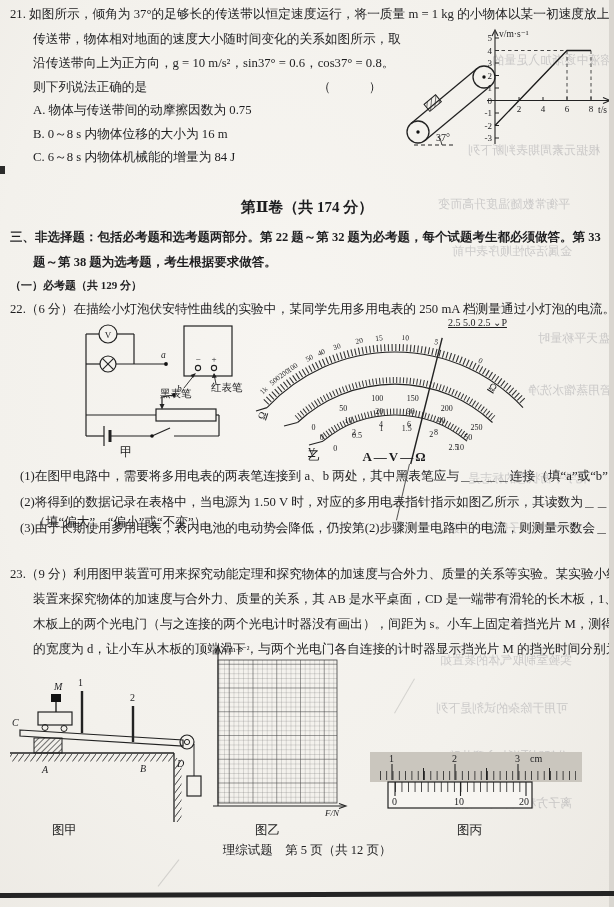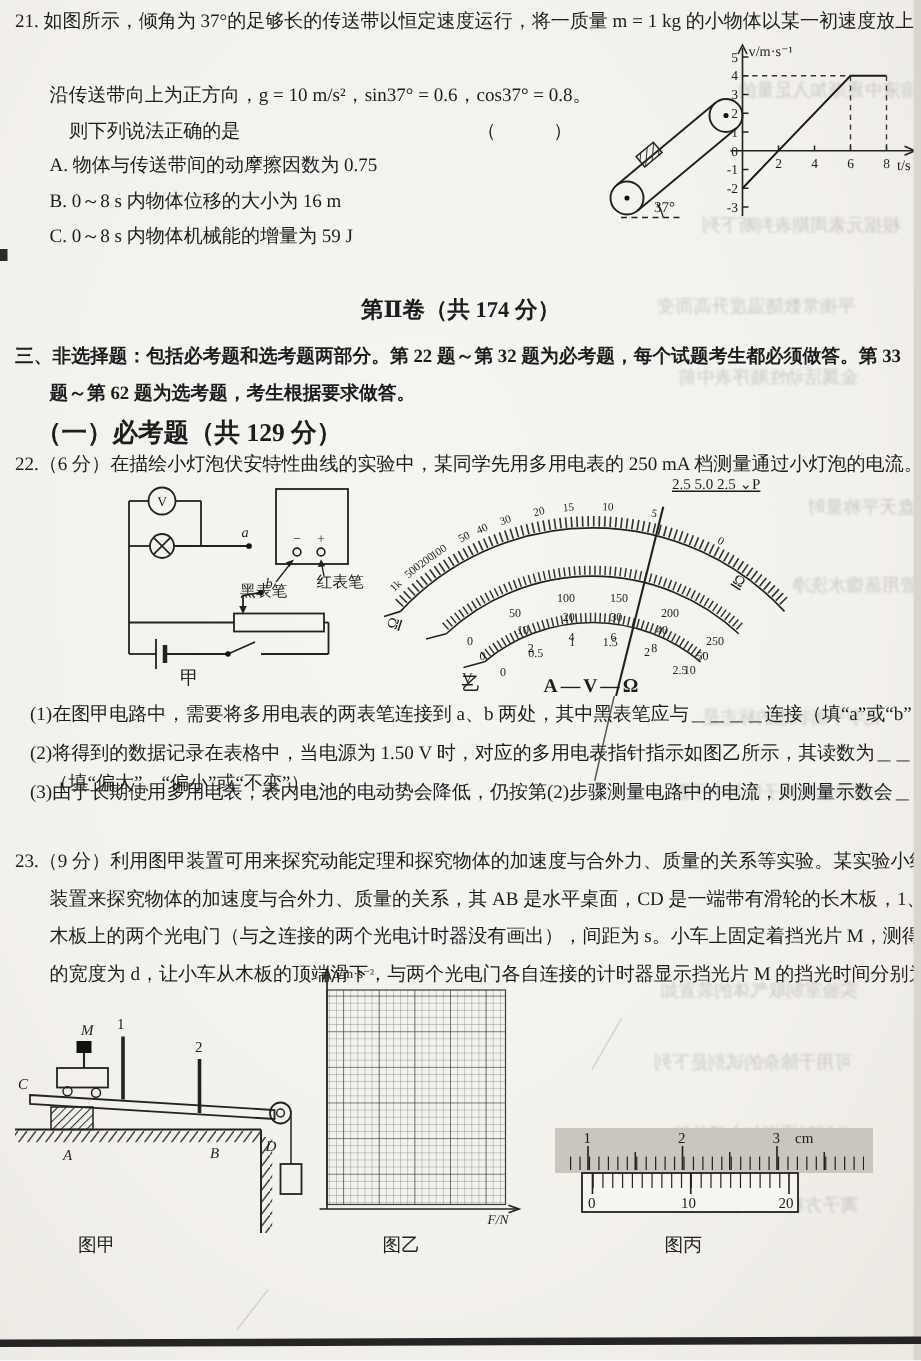--- a/index.html
+++ b/index.html
@@ -35,26 +35,27 @@
   <div class="bleed" style="left:538px;top:330px">用托盘天平称量时</div>
   <div class="bleed" style="left:528px;top:382px">滴定管用蒸馏水洗净</div>
   <div class="bleed" style="left:468px;top:470px">化学平衡状态的标志是</div>
   <div class="bleed" style="left:448px;top:520px">原子核内质子数与中子数</div>
   <div class="bleed" style="left:440px;top:652px">实验室制取气体的装置如</div>
   <div class="bleed" style="left:436px;top:700px">可用于除杂的试剂是下列</div>
   <div class="bleed" style="left:448px;top:748px">分解时逐渐加入稀盐酸</div>
   <div class="bleed" style="left:452px;top:795px">离子方程式书写正确的</div>
 
   <div class="t" style="left:10px;top:8px">21. 如图所示，倾角为 37°的足够长的传送带以恒定速度运行，将一质量 m = 1 kg 的小物体以某一初速度放上</div>
+  <div class="t" style="left:33px;top:33px">传送带，物体相对地面的速度大小随时间变化的关系如图所示，取</div>
   <div class="t" style="left:33px;top:57px">沿传送带向上为正方向，g = 10 m/s²，sin37° = 0.6，cos37° = 0.8。</div>
-  <div class="t" style="left:46px;top:81px">则下列说法正确的是</div>
+  <div class="t" style="left:33px;top:81px">则下列说法正确的是</div>
   <div class="t" style="left:318px;top:81px">（　　　）</div>
   <div class="t" style="left:33px;top:104px">A. 物体与传送带间的动摩擦因数为 0.75</div>
   <div class="t" style="left:33px;top:128px">B. 0～8 s 内物体位移的大小为 16 m</div>
-  <div class="t" style="left:33px;top:151px">C. 0～8 s 内物体机械能的增量为 59 J</div>
+  <div class="t" style="left:33px;top:151px">C. 6～8 s 内物体机械能的增量为 84 J</div>
 
   <svg style="left:402px;top:52px" width="105" height="102" viewBox="0 0 105 102">
     <defs>
       <pattern id="hb" width="4" height="4" patternUnits="userSpaceOnUse" patternTransform="rotate(45)">
         <line x1="0" y1="0" x2="0" y2="4" stroke="#333" stroke-width="1.4"></line>
       </pattern>
       <pattern id="hg" width="6" height="8" patternUnits="userSpaceOnUse">
         <line x1="6" y1="0" x2="0" y2="8" stroke="#444" stroke-width="1"></line>
       </pattern>
       <pattern id="gridmin" width="4.75" height="4.75" patternUnits="userSpaceOnUse">
@@ -121,22 +122,22 @@
     <polyline points="18,99.5 90,24.5 114,24.5" fill="none" stroke="#1a1a1a" stroke-width="1.3"></polyline>
     <g stroke="#333" stroke-width="0.9" stroke-dasharray="3.5 3">
       <line x1="18" y1="24.5" x2="90" y2="24.5"></line>
       <line x1="90" y1="24.5" x2="90" y2="74.5"></line>
       <line x1="114" y1="24.5" x2="114" y2="74.5"></line>
     </g>
   </svg>
 
   <div class="t b ctr" style="top:200px;font-size:15px">第Ⅱ卷（共 174 分）</div>
   <div class="t b" style="left:10px;top:231px;font-size:12.5px">三、非选择题：包括必考题和选考题两部分。第 22 题～第 32 题为必考题，每个试题考生都必须做答。第 33</div>
-  <div class="t b" style="left:33px;top:256px;font-size:12.5px">题～第 62 题为选考题，考生根据要求做答。</div>
-  <div class="t b" style="left:24px;top:280px;font-size:17px">（一）必考题（共 129 分）</div>
+  <div class="t b" style="left:33px;top:256px;font-size:12.5px">题～第 38 题为选考题，考生根据要求做答。</div>
+  <div class="t b" style="left:10px;top:280px;font-size:11px">（一）必考题（共 129 分）</div>
   <div class="t" style="left:10px;top:303px">22.（6 分）在描绘小灯泡伏安特性曲线的实验中，某同学先用多用电表的 250 mA 档测量通过小灯泡的电流。</div>
 
   <svg style="left:56px;top:318px" width="215" height="135" viewBox="0 0 215 135">
     <g stroke="#222" stroke-width="1.2" fill="none">
       <line x1="30" y1="46" x2="30" y2="16"></line>
         <line x1="30" y1="16" x2="43" y2="16"></line>
       <line x1="61" y1="16" x2="78" y2="16"></line>
         <line x1="78" y1="16" x2="78" y2="46"></line>
       <line x1="30" y1="46" x2="44" y2="46"></line>
         <line x1="60" y1="46" x2="110" y2="46"></line>
@@ -333,20 +334,21 @@
       <line x1="27" y1="38" x2="27" y2="52" stroke-width="1.1"></line>
       <line x1="92.5" y1="38" x2="92.5" y2="52" stroke-width="1.1"></line>
       <line x1="158" y1="38" x2="158" y2="52" stroke-width="1.1"></line>
     </g>
     <g font-size="10">
       <text x="24" y="61">0</text>
       <text x="86" y="61">10</text>
       <text x="151" y="61">20</text>
     </g>
   </svg>
-  <div class="figlab" style="left:443px;top:822px">图丙</div>
-
+  <div class="figlab" style="left:457px;top:822px">图丙</div>
+
+  <div class="t ctr" style="top:844px;font-size:12.5px">理综试题　第 5 页（共 12 页）</div>
   <div class="crease" style="left:168px;top:856px;width:1px;height:34px;transform:rotate(38deg)"></div>
   <div class="crease" style="left:404px;top:676px;width:1px;height:40px;transform:rotate(30deg)"></div>
   <div class="speck"></div>
   <div class="edge"></div>
   <div class="botbar"></div>
 </div>
 
 </body></html>

